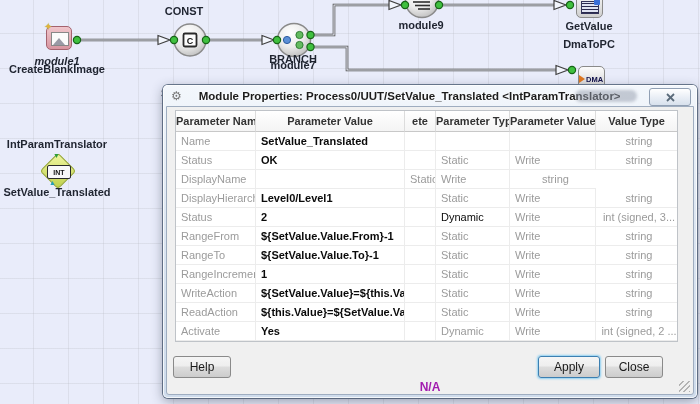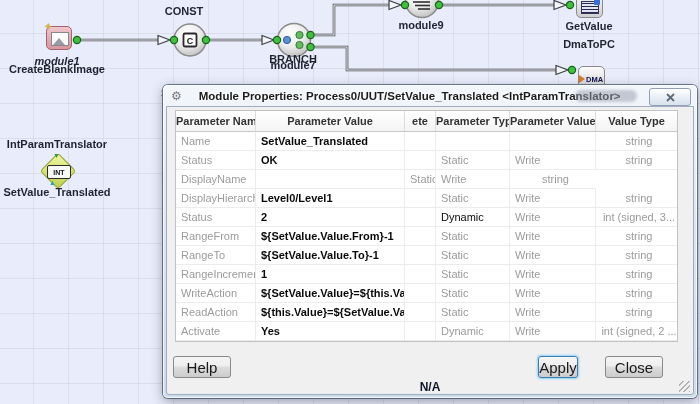--- a/index.html
+++ b/index.html
@@ -74,29 +74,29 @@
   .th{height:20px;line-height:20px;text-align:center;font-size:11px;font-weight:bold;color:#333;
     border-right:1px solid #dcdcdc;border-bottom:1px solid #c8c8c8;background:linear-gradient(#ffffff,#f4f4f4);
     overflow:hidden;white-space:nowrap;}
   .th:last-child{border-right:none;}
   .td{height:19px;line-height:19px;font-size:11px;padding-left:5px;color:#9b9b9b;
     border-right:1px solid #ececec;border-bottom:1px solid #ececec;overflow:hidden;white-space:nowrap;box-sizing:border-box;}
   .td:last-child{border-right:none;text-align:center;}
   .td.val{color:#0a0a0a;font-weight:bold;}
   .td.strong{color:#0a0a0a;}
   
-  .btn{position:absolute;top:249px;height:22px;font-size:15px;font-family:inherit;color:#1a1a1a;
+  .btn{position:absolute;top:249px;height:22px;font-size:12px;font-family:inherit;color:#1a1a1a;
     background:linear-gradient(#f5f5f5,#eeeeee 45%,#dddddd 50%,#cccccc);
     border:1px solid #8a8a8a;border-radius:3px;padding:0;}
   #btn-help{left:6px;width:58px;}
   #btn-addmeta{left:69px;width:64px;}
   #btn-delmeta{left:137px;width:74px;color:#a6a6a6;background:#f4f4f4;border-color:#c2c2c2;}
-  #btn-apply{left:371px;width:40px;border:1px solid #3c7fb1;box-shadow:0 0 2px 1px #8fd0f2;}
+  #btn-apply{left:371px;width:62px;border:1px solid #3c7fb1;box-shadow:0 0 2px 1px #8fd0f2;}
   #btn-close{left:438px;width:58px;}
-  .status{position:absolute;left:0;right:0;top:273px;text-align:center;font-size:12px;font-weight:bold;color:#0f172a;}
+  .status{position:absolute;left:0;right:0;top:273px;text-align:center;font-size:12px;font-weight:bold;color:#a21caf;}
   .grip{position:absolute;right:3px;bottom:2px;width:11px;height:11px;
     background:repeating-linear-gradient(135deg,transparent 0 2.5px,#b3b3b3 2.5px 4px);}
 </style>
 </head>
 <body>
 
 <svg id="wires" width="700" height="404">
   <defs>
     <radialGradient id="sg" cx="40%" cy="30%" r="75%">
       <stop offset="0" stop-color="#ffffff"></stop>

